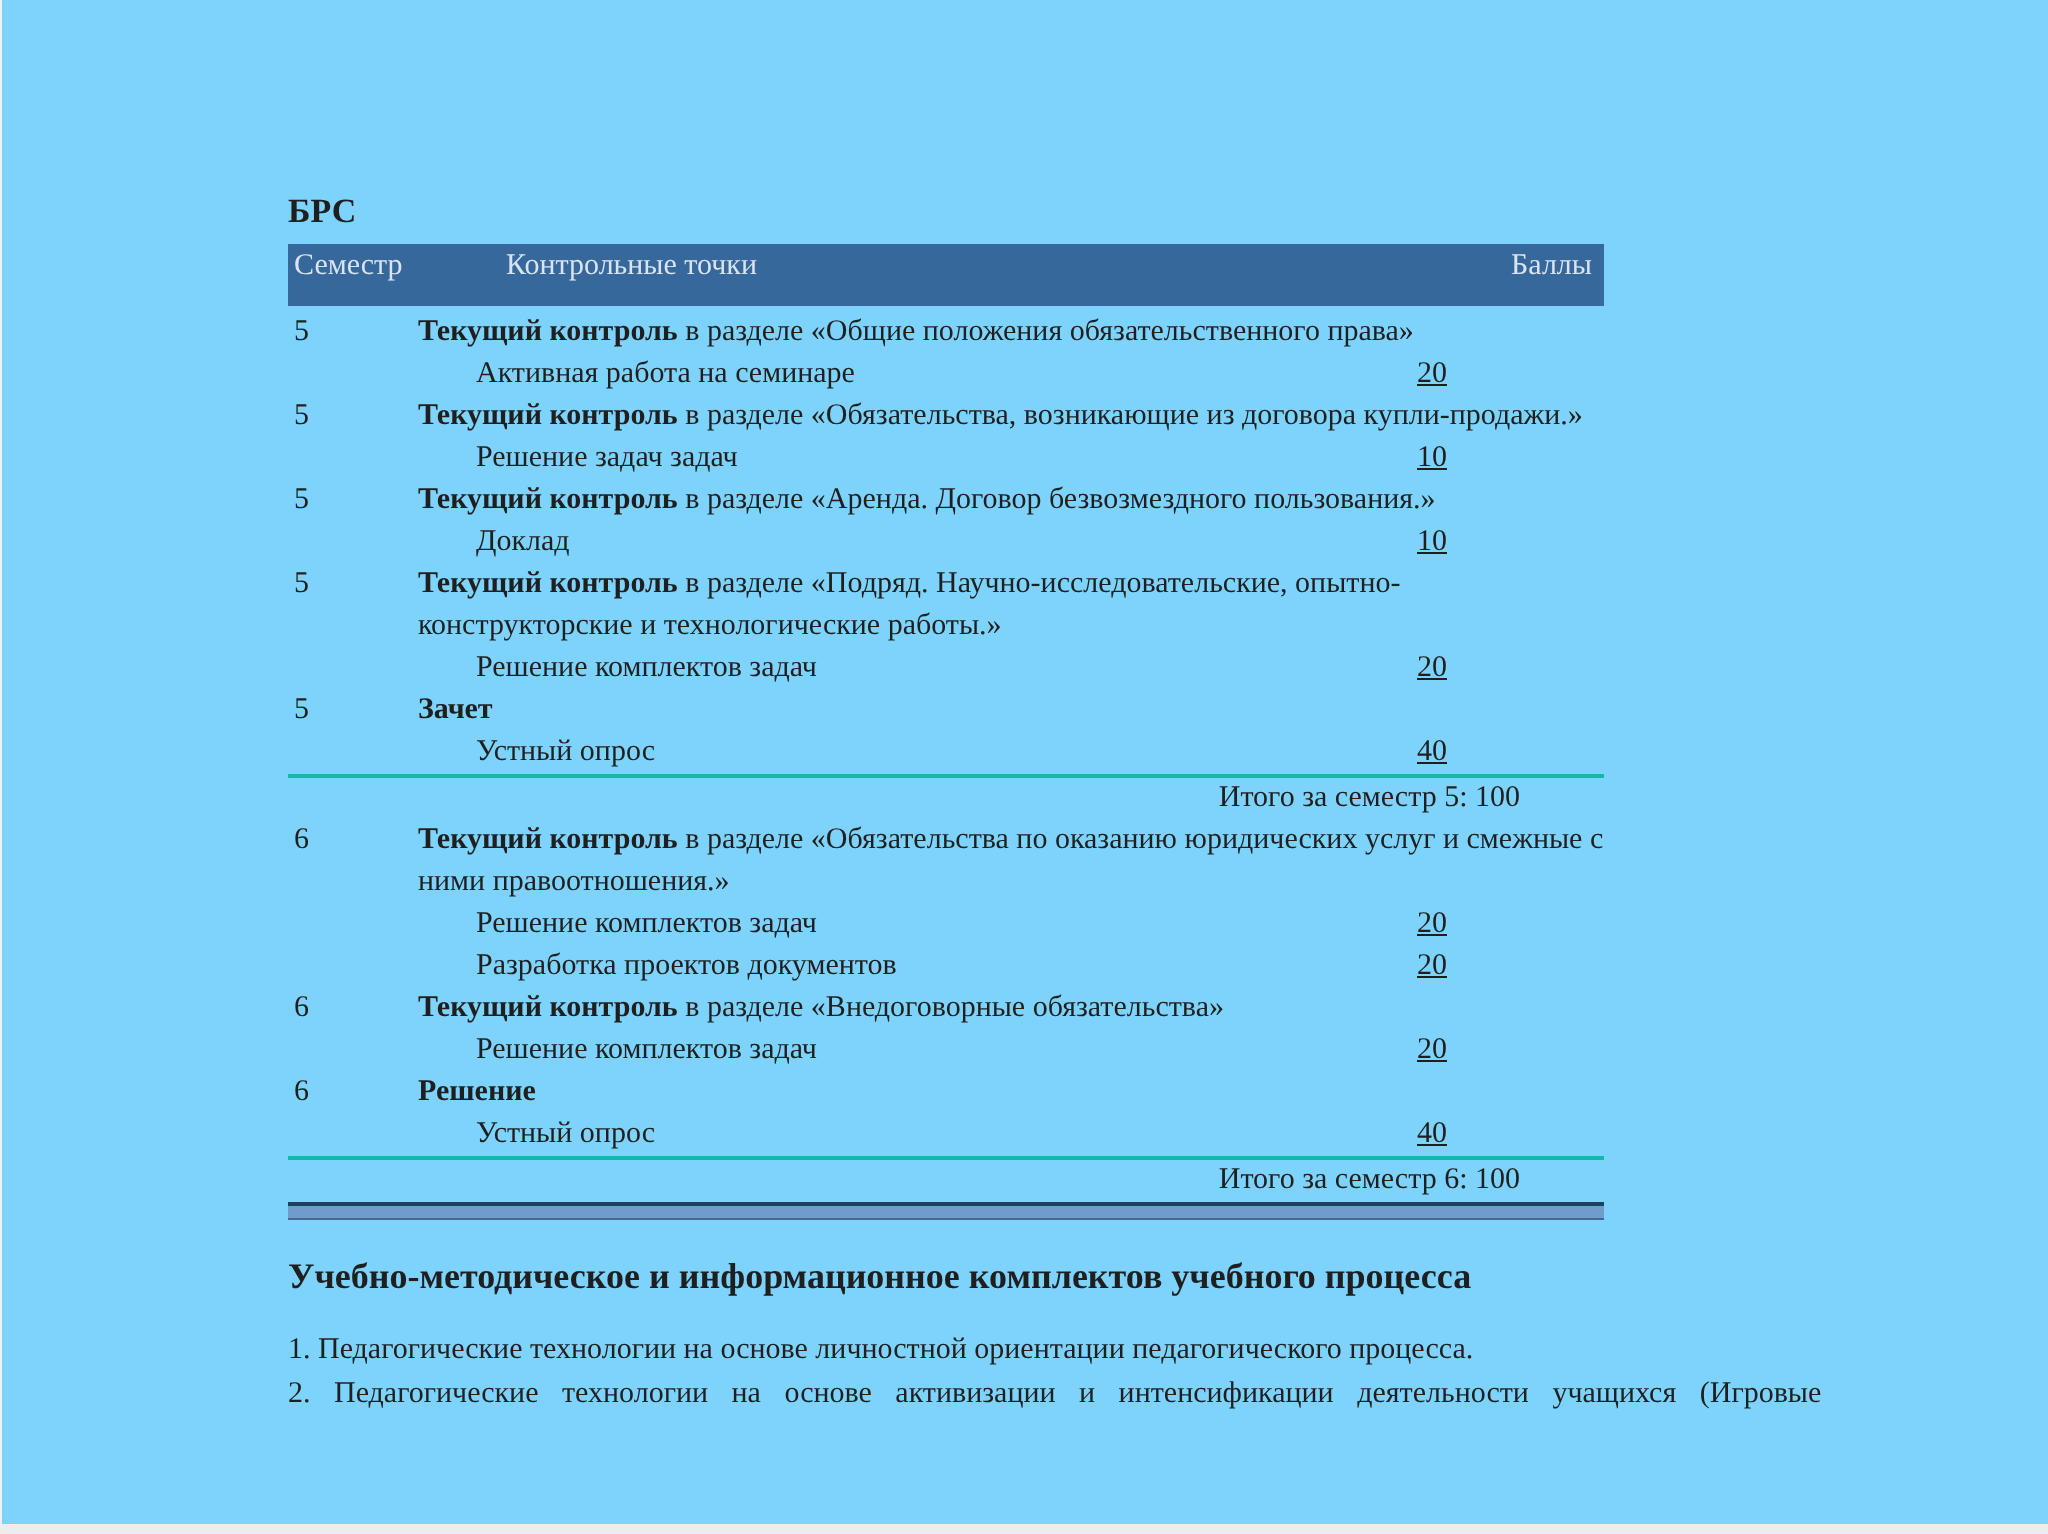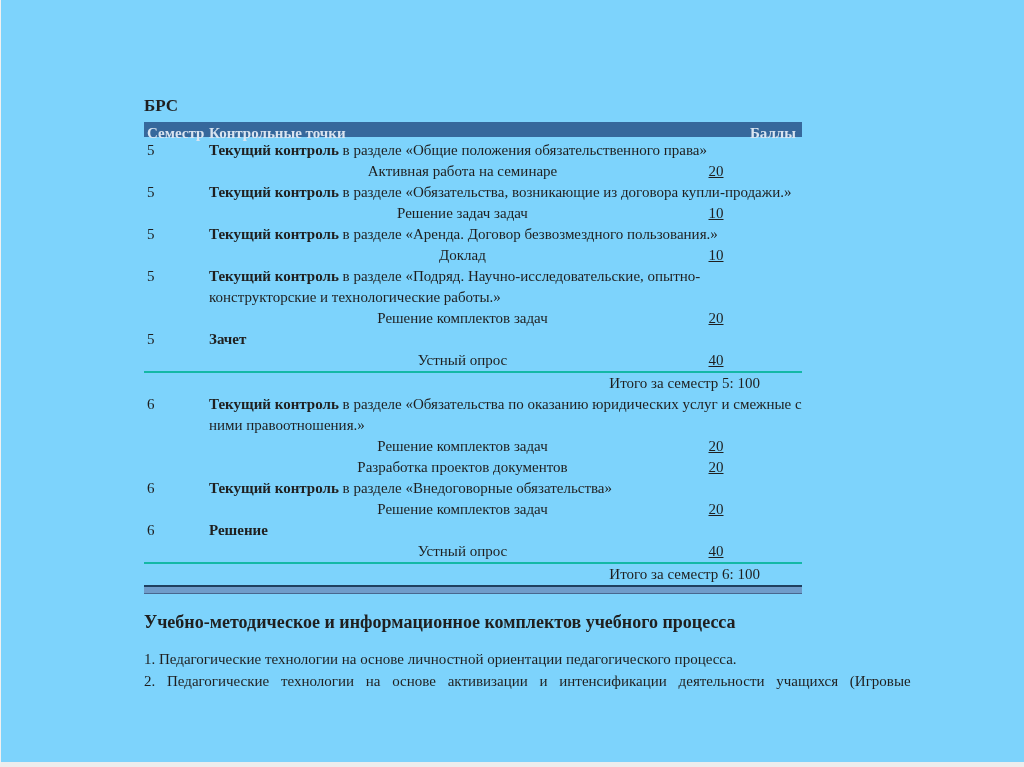--- a/index.html
+++ b/index.html
@@ -19,36 +19,36 @@
     margin:0 0 6px 0;
     font-size:17px; line-height:20px;
     font-weight:bold;
   }
   .brs-table { width:658px; }
   .t-head {
     display:grid;
     grid-template-columns:65px 1fr 115px;
     background:#36689c;
     color:#d9e4f0;
-    font-weight:bold;
+    font-weight:normal;
     font-size:15px;
-    height:15px; line-height:23px;
+    height:31px; line-height:23px;gap:44px;
   }
   .t-head .sem-h { padding-left:3px; }
   .t-head .pts-h { text-align:right; padding-right:6px; }
   .t-row {
     display:grid;
     grid-template-columns:65px 1fr 115px;
     font-size:15px; line-height:21px;
   }
   .t-row:first-child { padding-top:3px; }
   .sem { padding-left:3px; }
   .t-row.section .cp { grid-column:2 / 4; }
   .t-row.section .cp b { font-weight:bold; }
-  .t-row.sub .cp { padding-left:29px;text-align:center; }
+  .t-row.sub .cp { padding-left:29px; }
   .pts { text-align:center; padding-right:57px;text-decoration:underline; }
   .total-row {
     width:658px; box-sizing:border-box;
     border-top:2px solid #14b8a6;
     font-size:15px; line-height:21px;
     text-align:right; padding-right:42px;
   }
   .footer-bar {
     width:658px; height:6px;
     background:#6f9cca;

